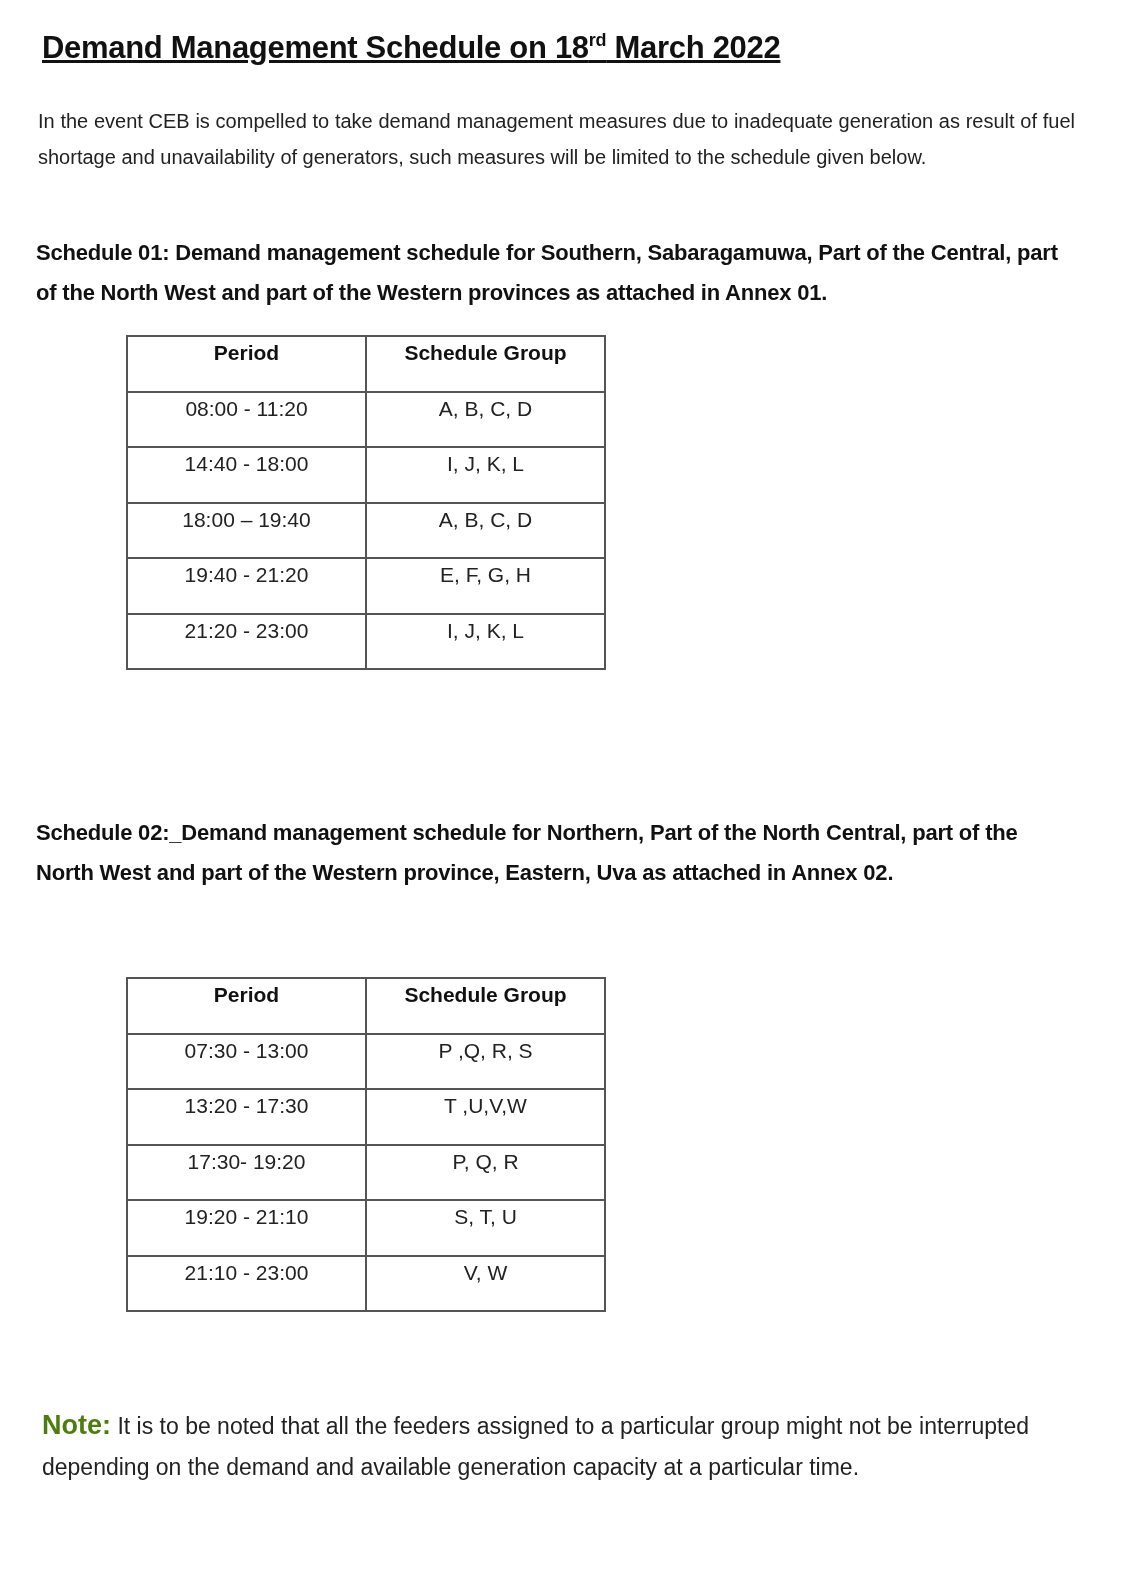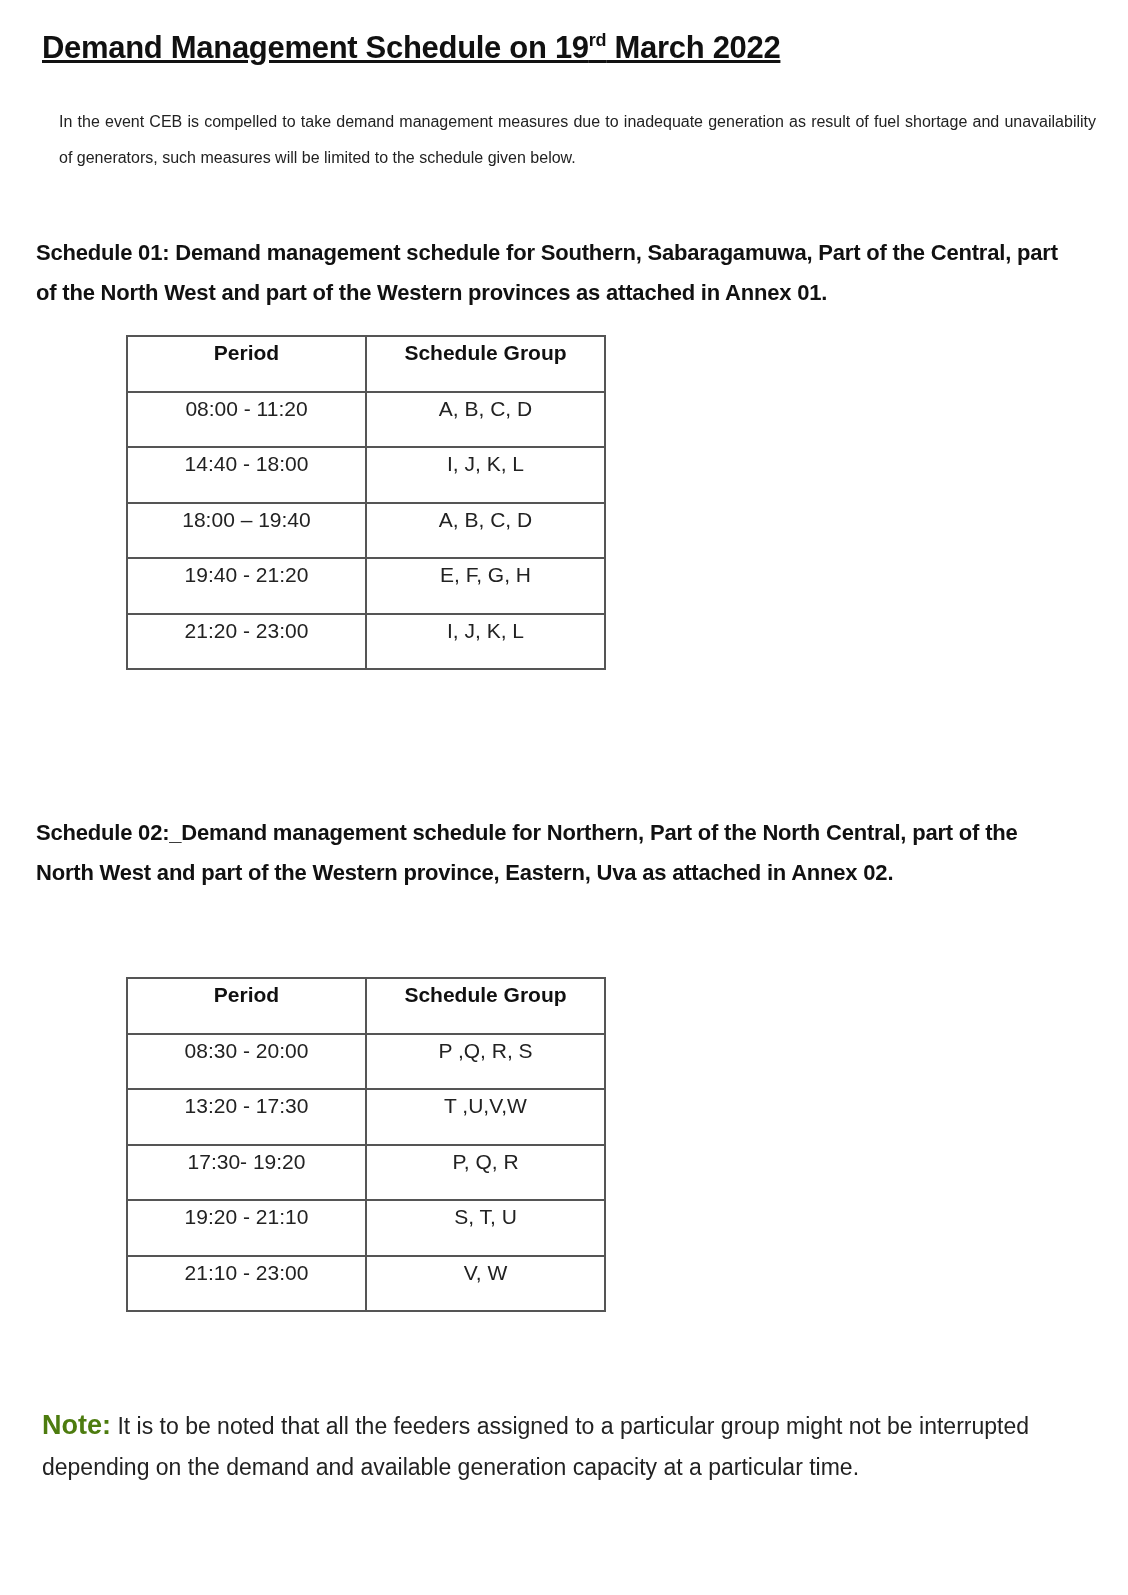--- a/index.html
+++ b/index.html
@@ -7,22 +7,22 @@
       width: 1128px; height: 1595px; position: relative; overflow: hidden;
       font-family: "Liberation Sans", "DejaVu Sans", sans-serif; color: #1a1a1a;
     }
     .title {
       position: absolute; left: 42px; top: 30px;
       font-size: 31px; font-weight: bold; text-decoration: underline;
       letter-spacing: -0.3px; color: #111; white-space: nowrap;
     }
     .title sup { font-size: 18px; vertical-align: 12px; margin-top: 24px; }
     .intro {
-      position: absolute; left: 59px; top: 104px; width: 1037px;
-      font-size: 16px; line-height: 35.5px; text-align: justify; color: #222;
+      position: absolute; left: 38px; top: 104px; width: 1037px;
+      font-size: 20px; line-height: 35.5px; text-align: justify; color: #222;
     }
     .heading {
       position: absolute; left: 36px; width: 1040px;
       font-size: 22px; font-weight: bold; line-height: 40px; color: #111;
       letter-spacing: -0.2px;
     }
     #sched1-heading { top: 233px; }
     #sched2-heading { top: 813px; }
     .sched-table {
       position: absolute; left: 126px; width: 478px;
@@ -41,21 +41,21 @@
     .sched-table col.c2 { width: 239px; }
     .note {
       position: absolute; left: 42px; top: 1405px; width: 1000px;
       font-size: 23px; line-height: 41px; color: #222;
     }
     .note .note-label { font-weight: bold; font-size: 27px; color: #4d7c0f; }
   </style>
 </head>
 <body>
 
-<div class="title"><span>Demand Management Schedule on 19</span><sup>rd</sup><span> March 2022</span></div>
+<div class="title"><span>Demand Management Schedule on 18</span><sup>rd</sup><span> March 2022</span></div>
 
 <div class="intro">In the event CEB is compelled to take demand management measures due to inadequate generation as result of fuel shortage and unavailability of generators, such measures will be limited to the schedule given below.</div>
 
 <div class="heading" id="sched1-heading">Schedule 01: Demand management schedule for Southern, Sabaragamuwa, Part of the Central, part of the North West and part of the Western provinces as attached in Annex 01.</div>
 
 <table class="sched-table" id="table1">
   <colgroup>
       <col class="c1">
       <col class="c2">
     </colgroup>
@@ -93,21 +93,21 @@
   <colgroup>
       <col class="c1">
       <col class="c2">
     </colgroup>
   <tbody>
       <tr>
     <th>Period</th>
     <th>Schedule Group</th>
   </tr>
   <tr>
-    <td>08:30 - 20:00</td>
+    <td>07:30 - 13:00</td>
     <td>P ,Q, R, S</td>
   </tr>
   <tr>
     <td>13:20 - 17:30</td>
     <td>T ,U,V,W</td>
   </tr>
   <tr>
     <td>17:30- 19:20</td>
     <td>P, Q, R</td>
   </tr>

